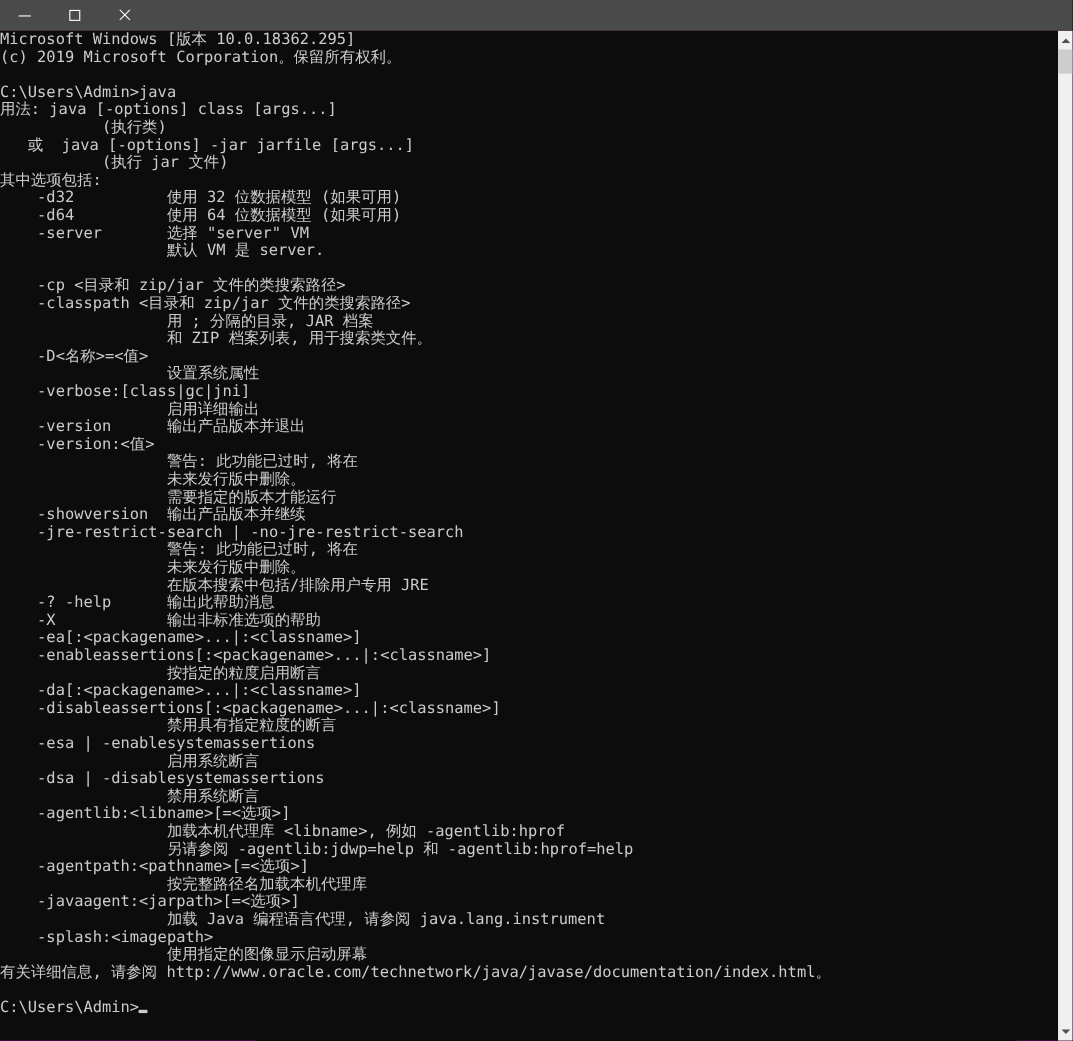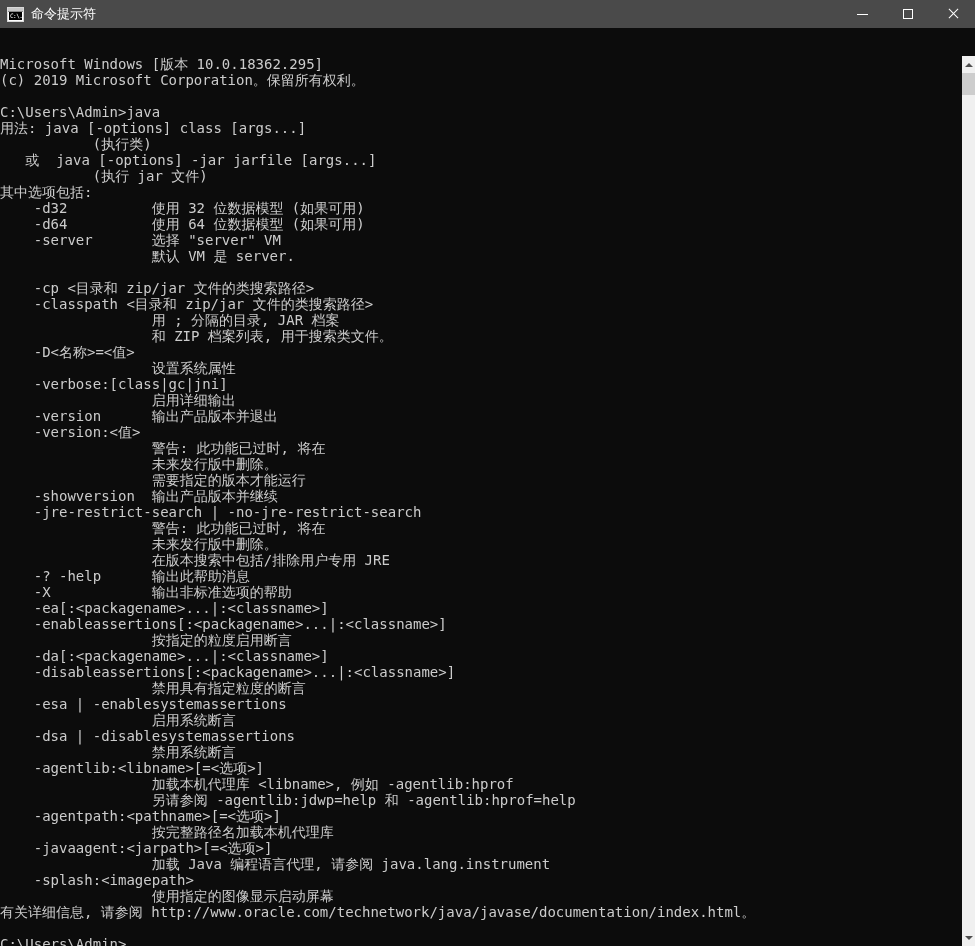--- a/index.html
+++ b/index.html
@@ -117,21 +117,20 @@
   }
   .glyph-close::before { transform: rotate(45deg); }
   .glyph-close::after  { transform: rotate(-45deg); }
 
   
   #console-area {
     flex: 1 1 auto;
     display: flex;
     background: #701a75;
     overflow: hidden;
-    margin-top: 28px;
   }
   #console-text {
     flex: 1 1 auto;
     background: #0c0c0c;
     color: #cccccc;
     font-family: "DejaVu Sans Mono", "Liberation Mono", monospace;
     font-size: 14px;
     line-height: 16px;
     white-space: pre;
     overflow: hidden;
@@ -187,27 +186,20 @@
     height: 22px;
     background: #cdcdcd;
   }
 </style>
 </head>
 <body>
 
 <div id="cmd-window">
 
   <div id="title-bar">
-    <div id="title-left">
-      <span id="cmd-icon">
-        <span class="icon-titlebar"></span>
-        <span class="icon-screen">C:\.</span>
-      </span>
-      <span id="window-title">命令提示符</span>
-    </div>
     <div id="window-controls">
       <div class="win-btn" id="btn-min">
         <span class="glyph-min"></span>
       </div>
       <div class="win-btn" id="btn-max">
         <span class="glyph-max"></span>
       </div>
       <div class="win-btn" id="btn-close">
         <span class="glyph-close"></span>
       </div>

